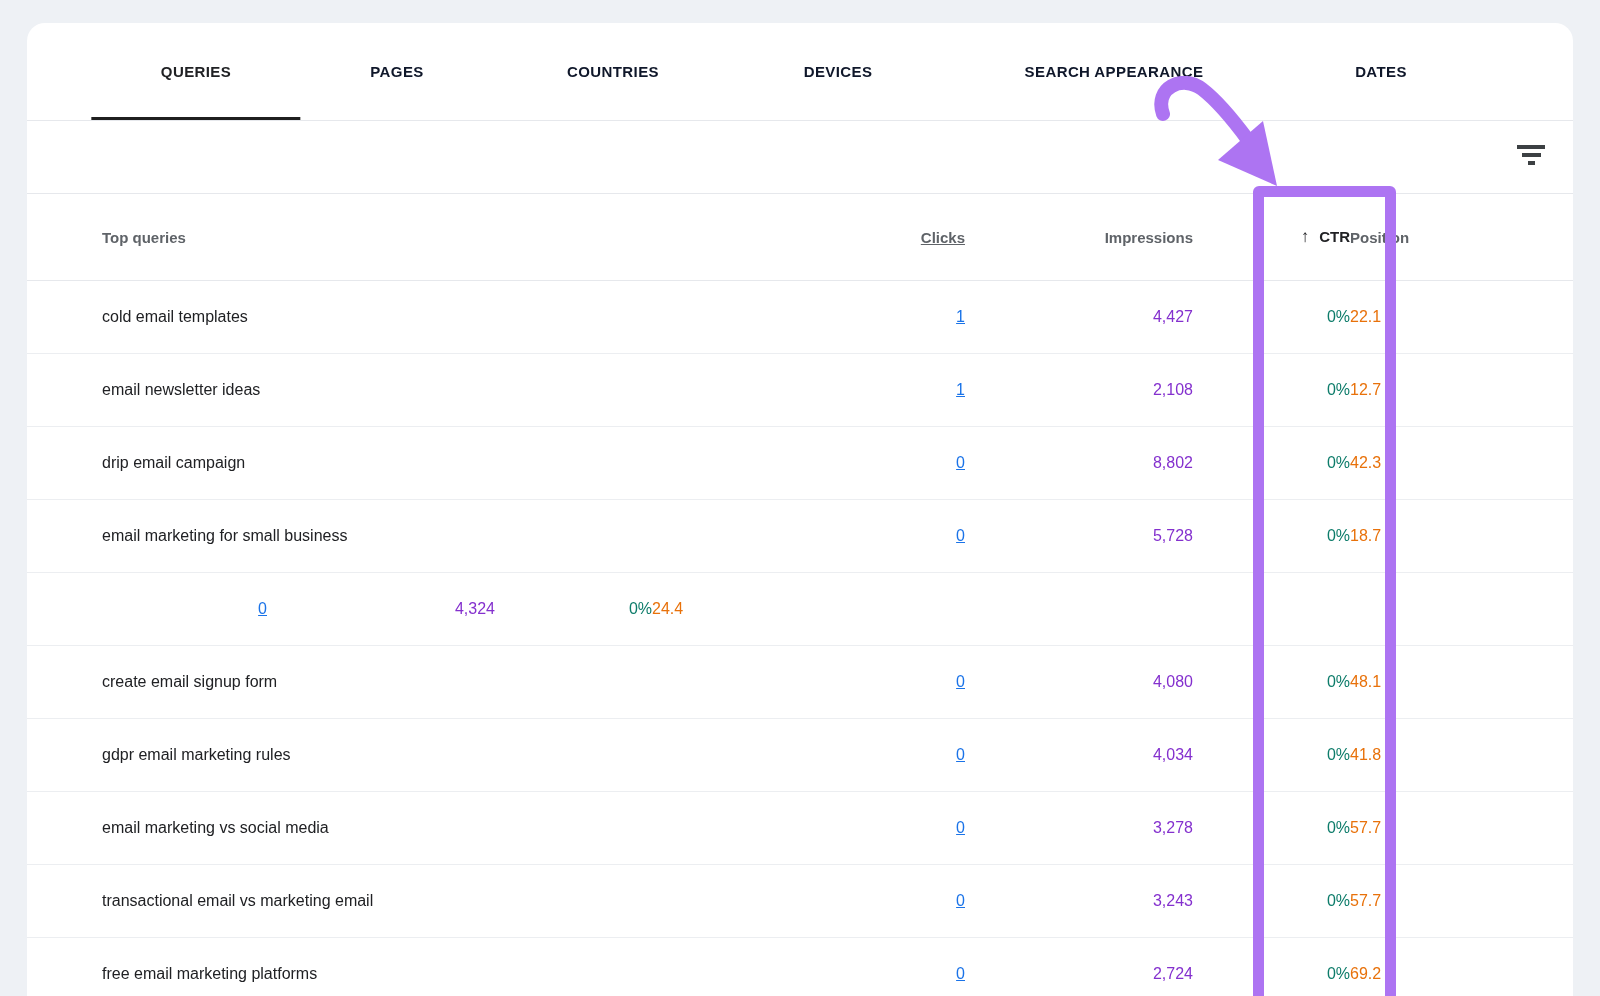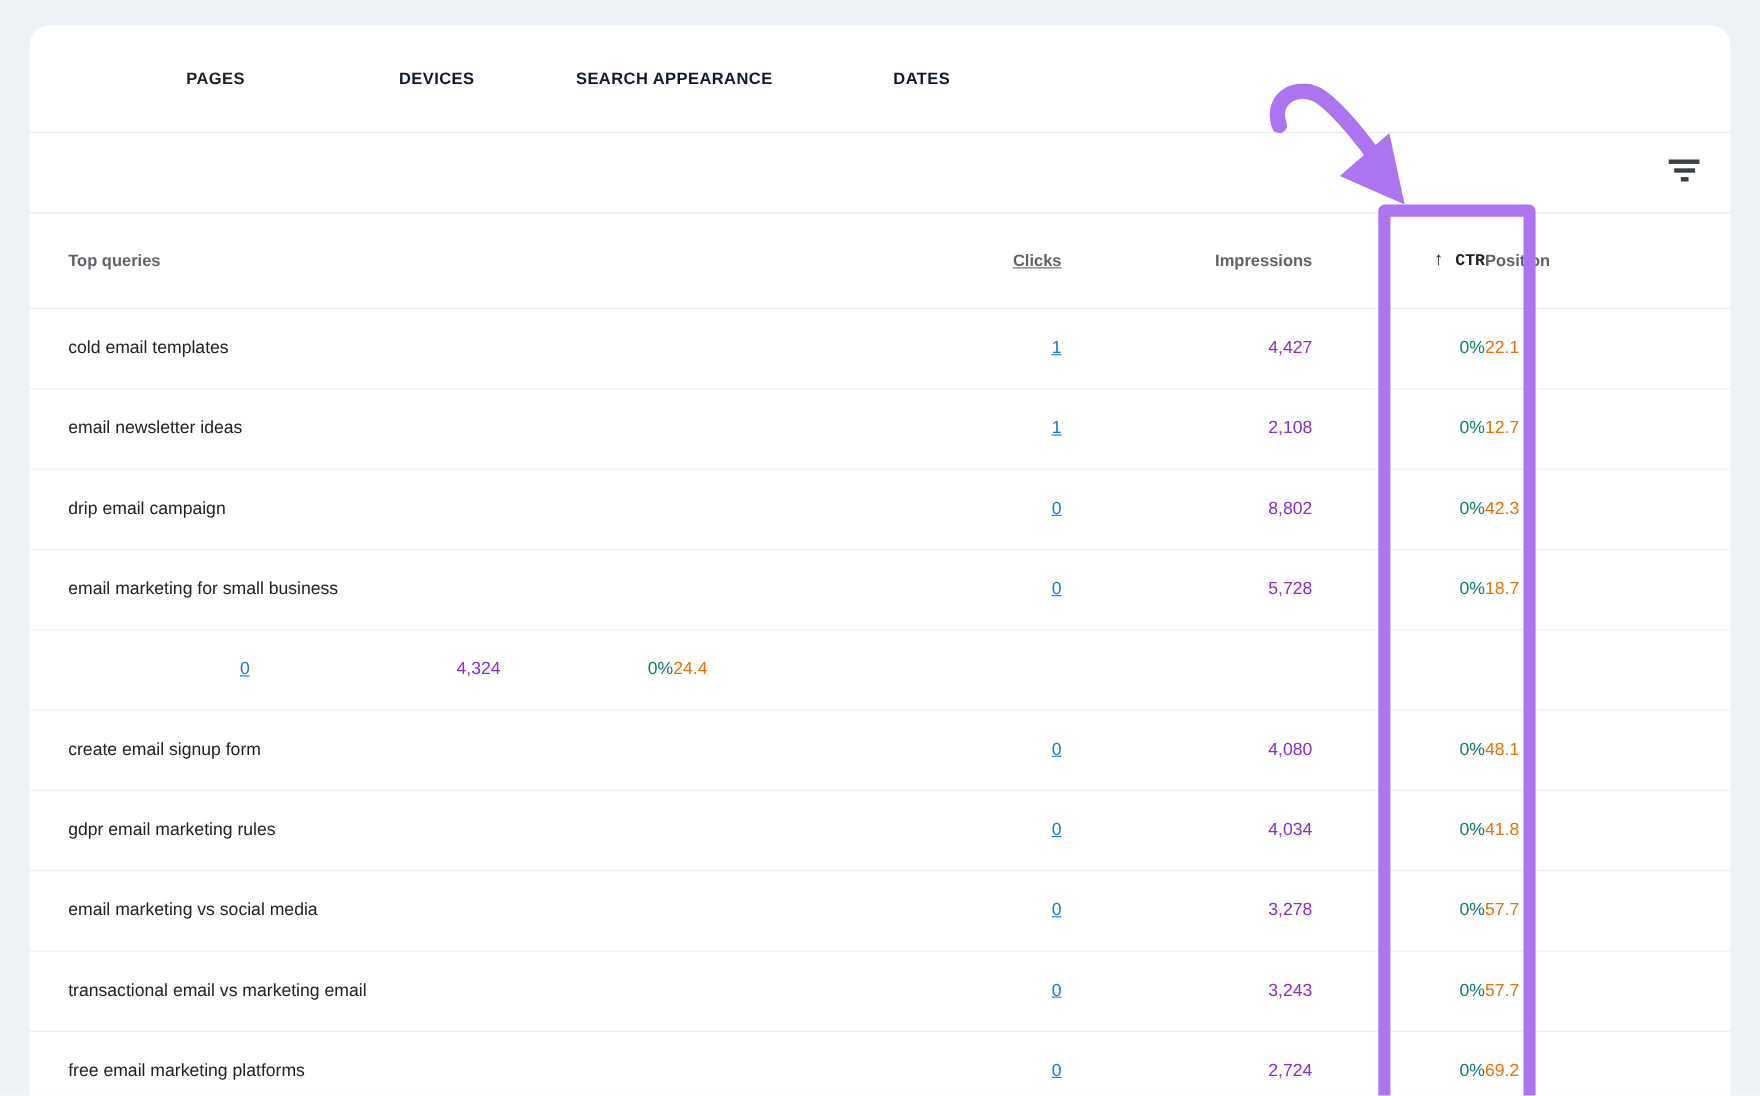--- a/index.html
+++ b/index.html
@@ -43,42 +43,44 @@
   
   .thead{display:flex;align-items:center;height:86px;border-bottom:1px solid #e6e8ec;
          font-size:15px;font-weight:700;color:#5f6368;}
   .trow{display:flex;align-items:center;height:72px;border-bottom:1px solid #eceef1;
         font-size:16px;color:#202124;}
   .c-query{flex:1;padding-left:35px;text-align:left;overflow:hidden;white-space:nowrap;}
   .c-clicks{width:200px;text-align:right;text-decoration:underline;}
   .c-imp{width:228px;text-align:right;}
   .c-ctr{width:157px;text-align:right;}
   .c-pos{width:185px;text-align:left;}
-  .thead,.trow{padding-right:38px;}
+  .thead,.trow{padding-right:38px;padding-left:40px;}
   .trow .c-clicks{color:var(--clicks,#1a73e8);}
   .trow .c-imp{color:var(--impressions,#8430ce);}
   .trow .c-ctr{color:var(--ctr,#0d7c6a);}
   .trow .c-pos{color:var(--position,#e8710a);}
-  .ctr-h{color:#202124;font-weight:700;font-family:Liberation Mono, monospace;}
+  .ctr-h{color:#202124;font-weight:700;}
   .ctr-h .sort-arrow{font-weight:400;font-size:17px;margin-right:10px;color:#202124;}
   
   .hl-box{
     position:absolute;left:1253px;top:186px;width:143px;height:830px;
     box-sizing:border-box;border:11px solid var(--highlight,#ad74f2);
     border-radius:6px;pointer-events:none;z-index:5;
   }
   .arrow-svg{position:absolute;left:1130px;top:76px;z-index:6;pointer-events:none;}
 </style>
 </head>
 <body>
 
 <div class="card">
 
   <nav class="tabs">
+    <div class="tab active">QUERIES</div>
     <div class="tab">PAGES</div>
+    <div class="tab">COUNTRIES</div>
     <div class="tab">DEVICES</div>
     <div class="tab">SEARCH APPEARANCE</div>
     <div class="tab">DATES</div>
   </nav>
 
   <div class="filter-row">
     <div class="filter-icon">
         <i></i>
         <i></i>
         <i></i>

